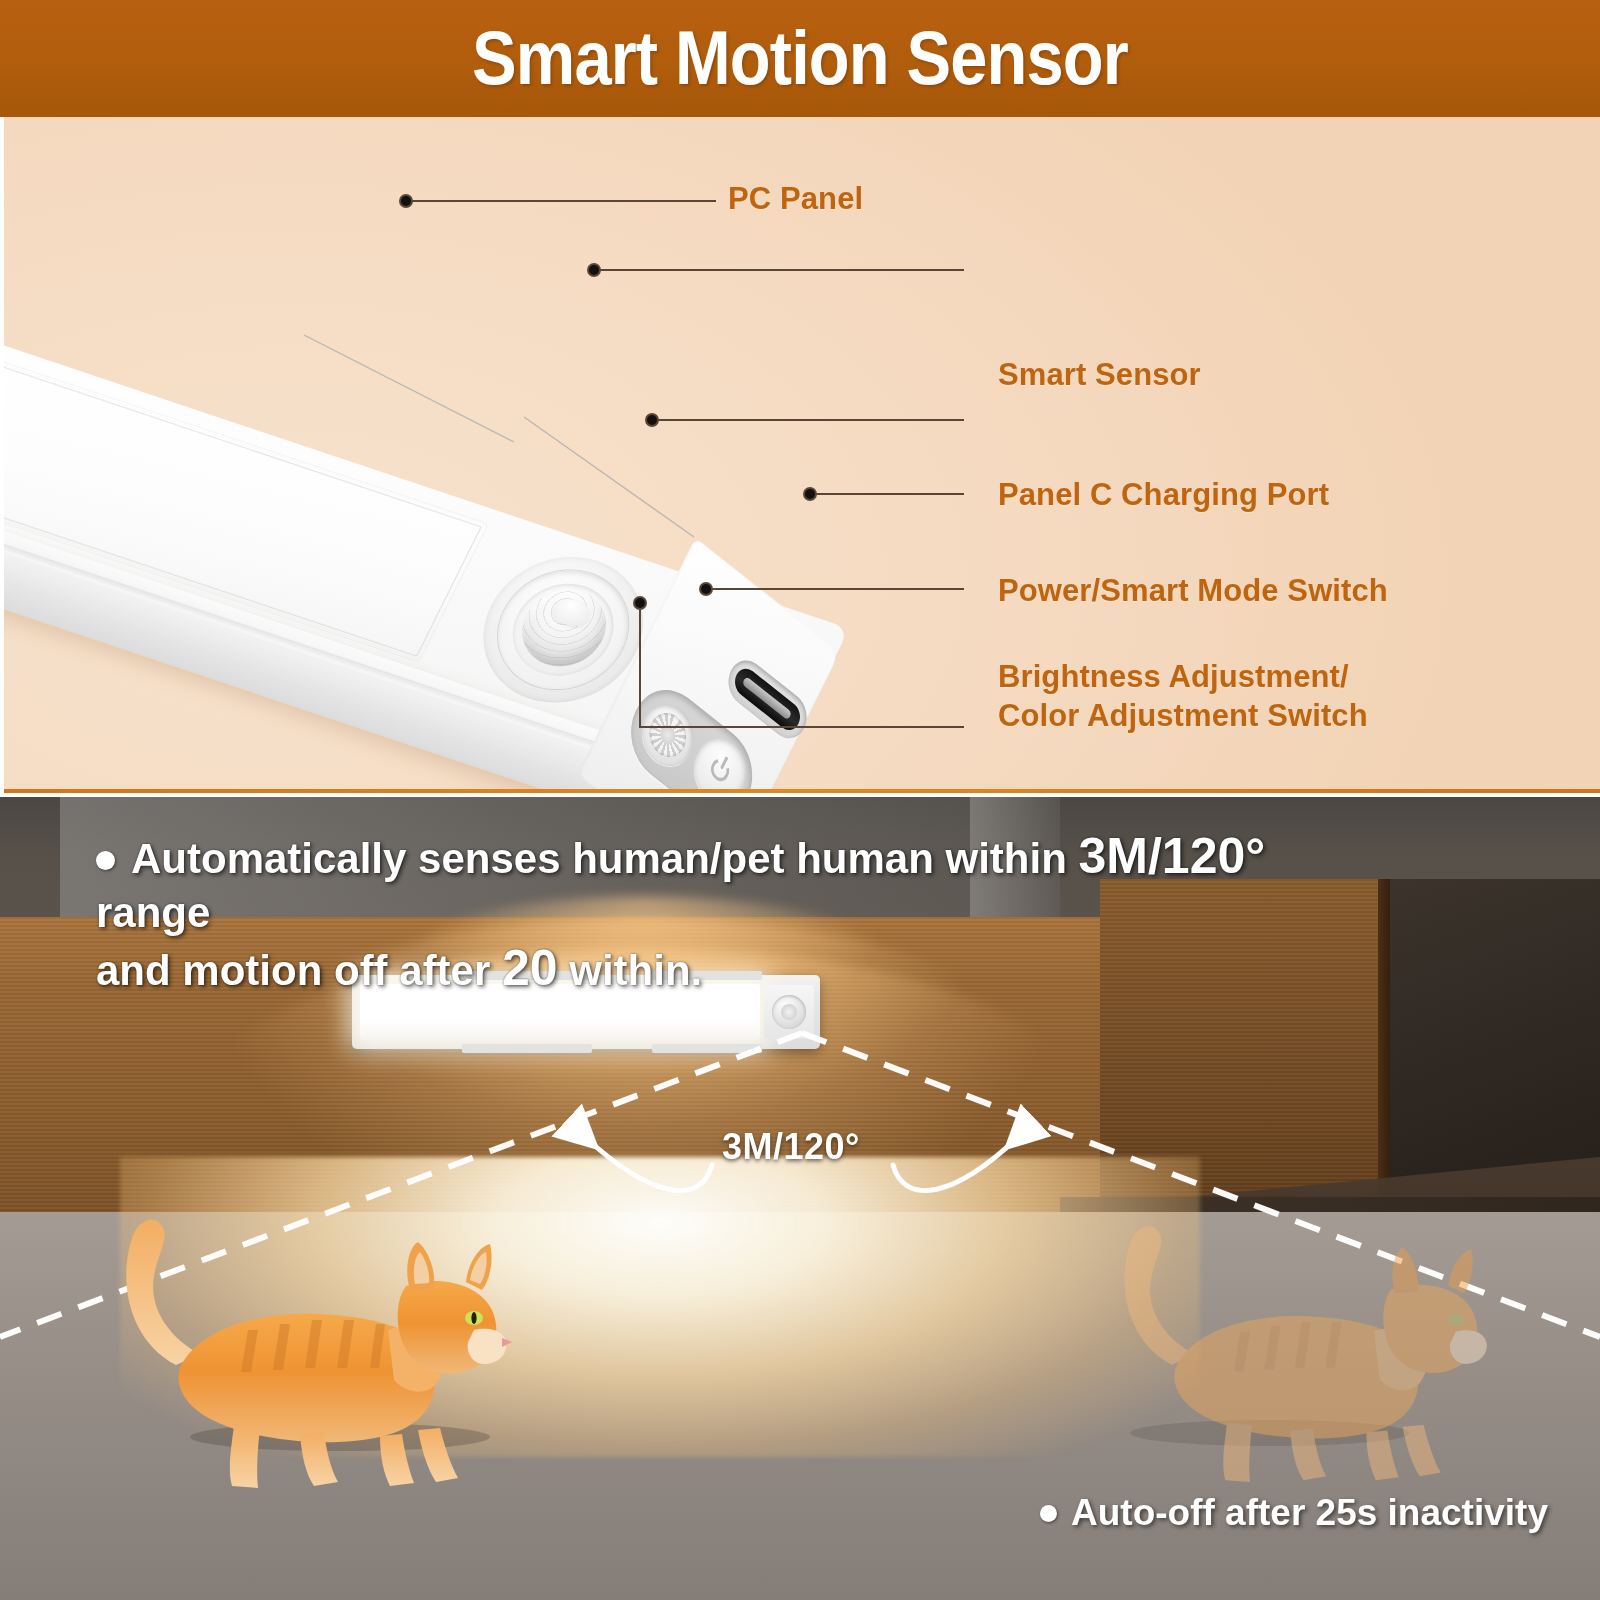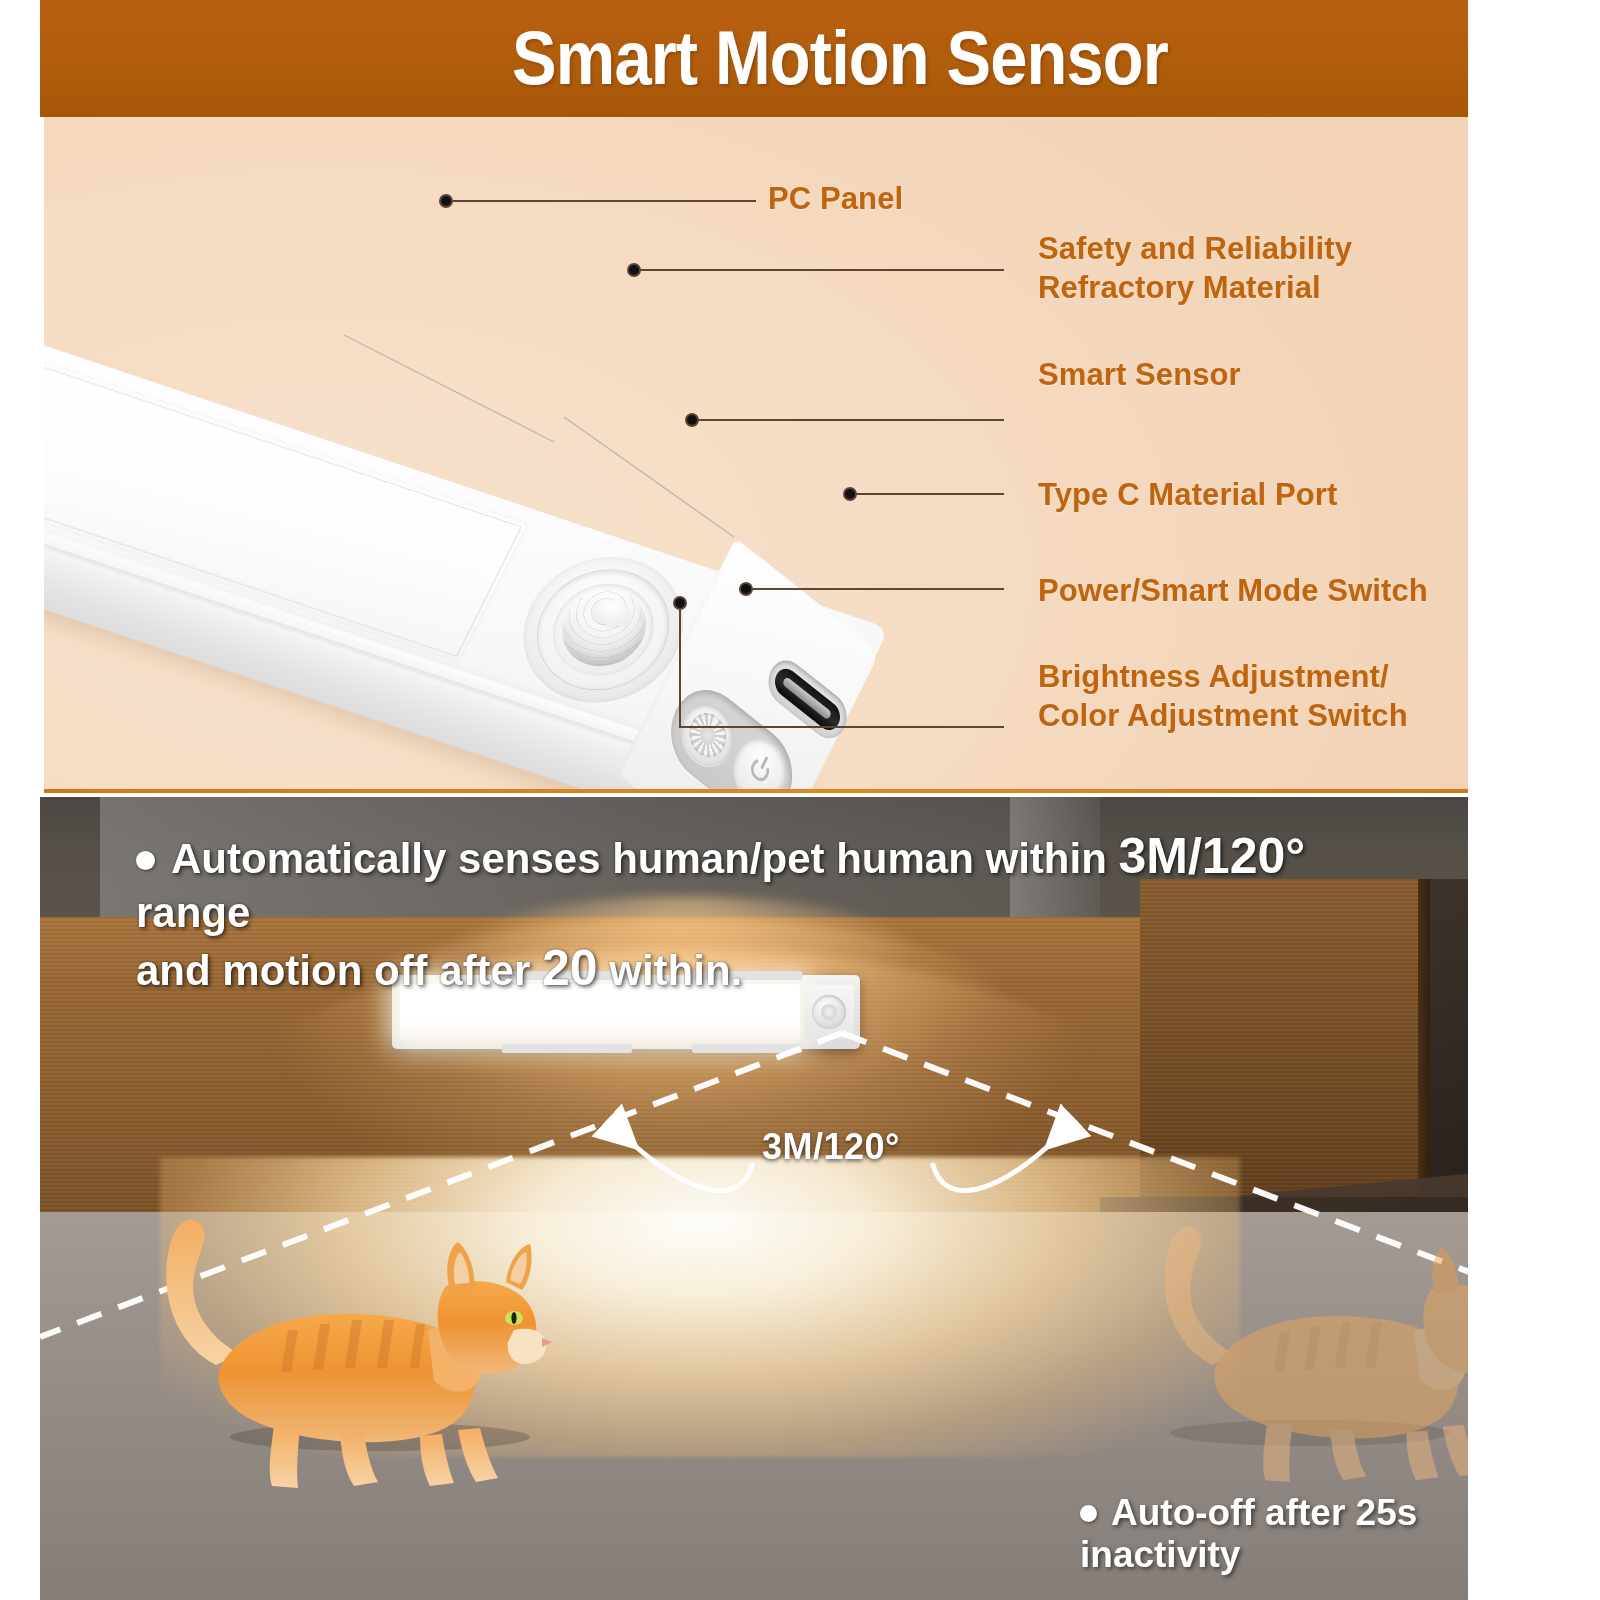--- a/index.html
+++ b/index.html
@@ -1,19 +1,19 @@
 <!DOCTYPE html>
 <html><head>
 <meta charset="utf-8">
 <style>
   * { box-sizing: border-box; margin:0; padding:0; }
   html,body { width:1600px; height:1600px; overflow:hidden; background:#fff;
               font-family:"Liberation Sans", sans-serif; }
 
-  #page { position:relative; width:1428px; height:1600px; overflow:hidden;margin-left:40px; }
+  #page { position:relative; width:1600px; height:1600px; overflow:hidden; }
 
   
   .banner {
     position:absolute; left:0; top:0; width:1600px; height:117px;
     background:linear-gradient(180deg,#b86011 0%,#b05d0c 55%,#a75709 100%);
     overflow:hidden;
   }
   .banner-title {
     position:absolute; left:0; top:14px; width:1600px; text-align:center;
     color:#fff; font-size:76px; font-weight:bold; letter-spacing:-1px;
@@ -395,26 +395,24 @@
       </g>
 
       <g stroke="#a9a9a9" stroke-width="1.4" fill="none" opacity="0.75">
         <line x1="300" y1="218" x2="510" y2="325"></line>
         <line x1="520" y1="300" x2="690" y2="420"></line>
       </g>
     </svg>
 
     <div class="lbl" style="left:724px; top:62px;">PC Panel</div>
 
-    <div class="lbl" style="left:994px; top:112px;">Safety and Reliability
-Refractory Material</div>
 
     <div class="lbl" style="left:994px; top:238px;">Smart Sensor</div>
 
-    <div class="lbl" style="left:994px; top:358px;">Type C Material Port</div>
+    <div class="lbl" style="left:994px; top:358px;">Panel C Charging Port</div>
 
     <div class="lbl" style="left:994px; top:454px;">Power/Smart Mode Switch</div>
 
     <div class="lbl" style="left:994px; top:540px;">Brightness Adjustment/
 Color Adjustment Switch</div>
 
     <div class="thin-line"></div>
   </div>
 
   <div class="bot-sec">

